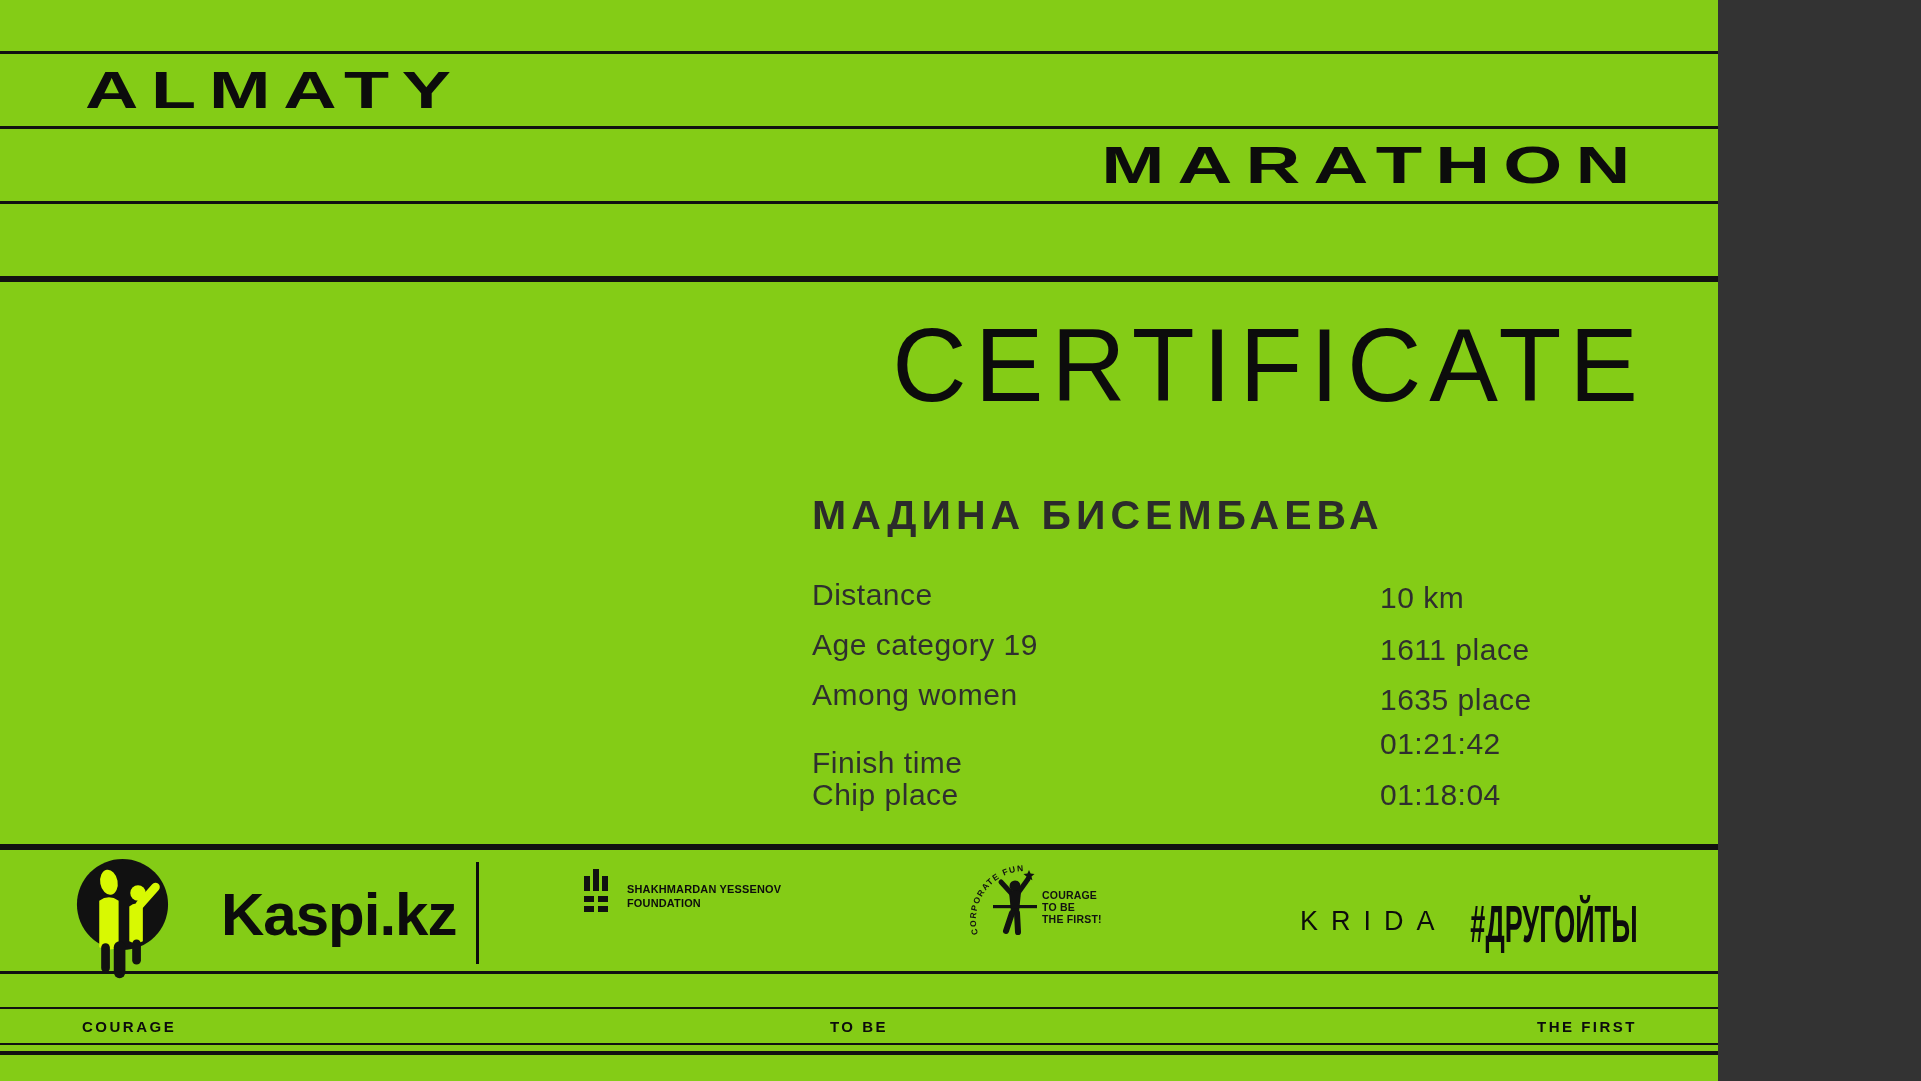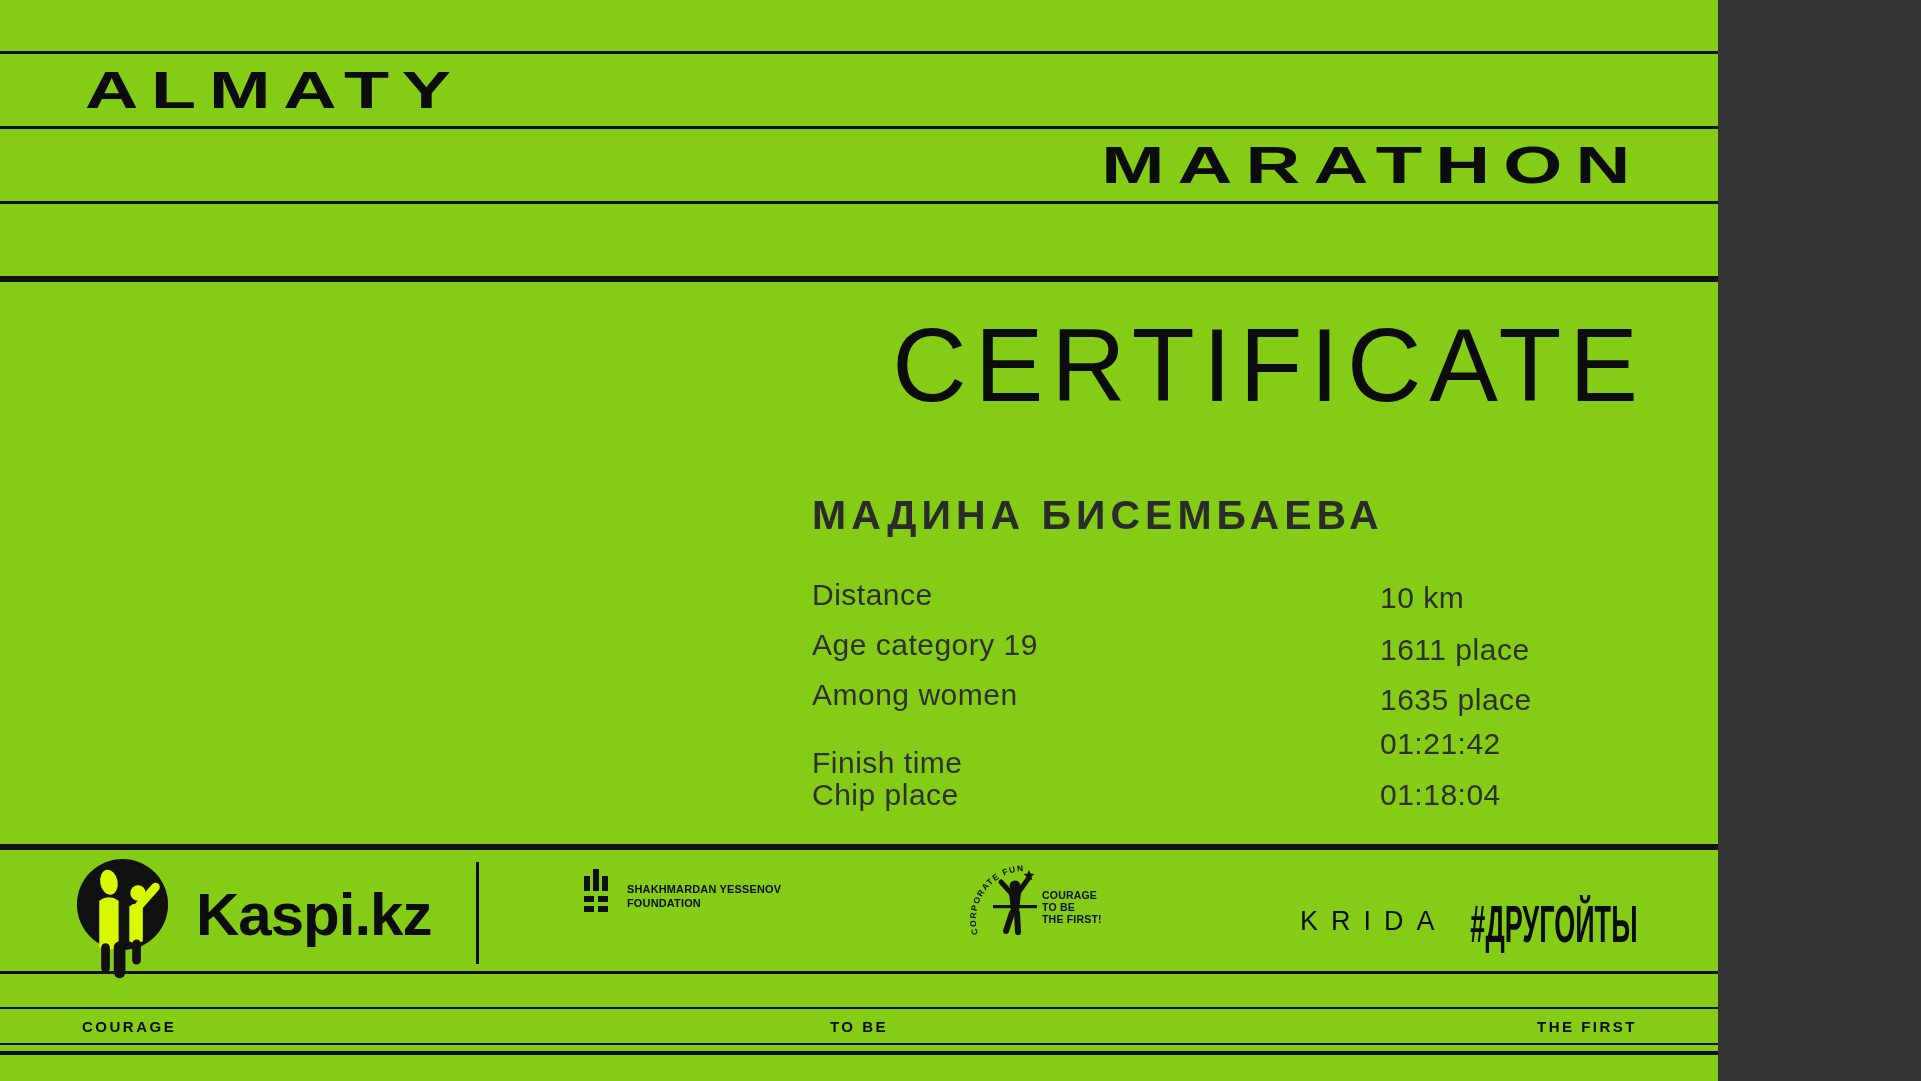--- a/index.html
+++ b/index.html
@@ -26,21 +26,21 @@
     white-space:nowrap;color:#0c0c0c;
   }
   .recipient{
     font-size:41px;font-weight:700;letter-spacing:5px;white-space:nowrap;color:#2b2b2b;
   }
   .row-label,.row-value{
     position:absolute;font-size:30px;font-weight:500;letter-spacing:.5px;
     color:#2f2f2f;white-space:nowrap;line-height:36px;
   }
   
-  .kaspi-word{font-size:60px;font-weight:700;letter-spacing:-1px;color:#0c0c0c;line-height:1;}
+  .kaspi-word{font-size:60px;font-weight:700;letter-spacing:-1px;color:#0c0c0c;line-height:1;margin-left:25px;}
   .vdivider{position:absolute;width:3px;background:#0c0c0c;}
   .yessenov-text{
     font-size:11.5px;font-weight:700;line-height:14px;letter-spacing:.2px;color:#0c0c0c;
     transform:scaleX(.95);transform-origin:0 50%;white-space:nowrap;
   }
   .krida{
     font-size:27px;font-weight:400;letter-spacing:13px;color:#0c0c0c;line-height:1;white-space:nowrap;
   }
   .hashtag{
     font-size:52px;font-weight:800;color:#0c0c0c;line-height:1;white-space:nowrap;

